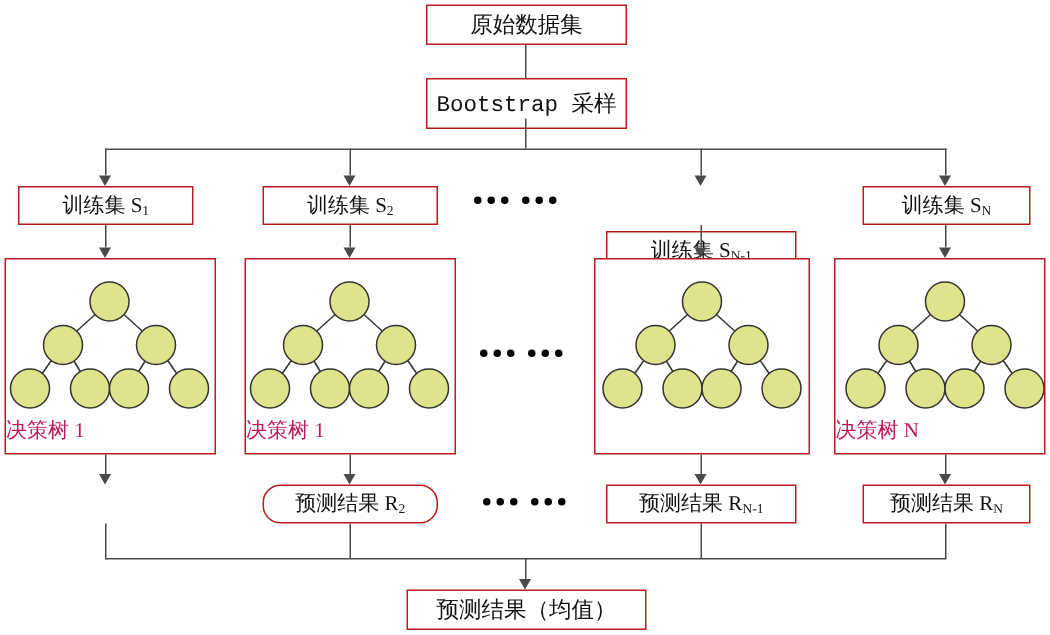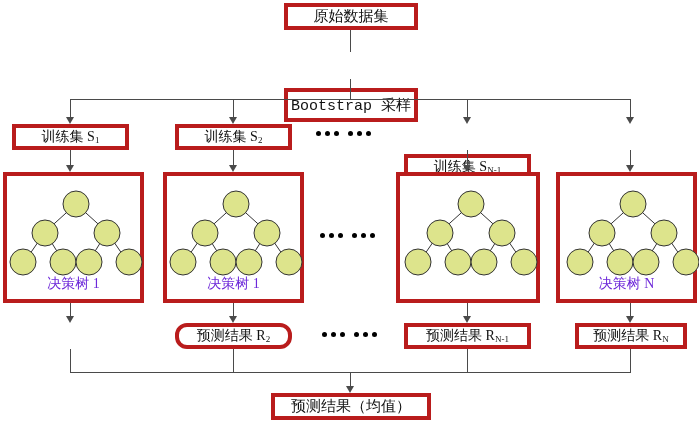--- a/index.html
+++ b/index.html
@@ -1,34 +1,34 @@
 <!DOCTYPE html>
 <html><head>
 <meta charset="utf-8">
 <style>
   html,body{margin:0;padding:0;background:#ffffff;}
   body{font-family:"Liberation Serif","DejaVu Serif",serif;}
   #canvas{position:relative;width:700px;height:423px;background:#fff;overflow:hidden;}
 
-  .box{position:absolute;box-sizing:border-box;border:4px solid #b91c1c;background:#fff;
+  .box{position:absolute;box-sizing:border-box;border:1px solid #b91c1c;background:#fff;
        display:flex;align-items:center;justify-content:center;color:#111;white-space:nowrap;}
   .box .lbl{display:inline-block;}
   .sub{font-size:9px;vertical-align:-2px;}
 
   
   #orig{left:284px;top:3px;width:134px;height:27px;font-size:15px;}
   #boot{left:284px;top:52px;width:134px;height:34px;font-size:15px;
-        font-family:"Liberation Mono","DejaVu Sans Mono",monospace;margin-top:36px;}
+        font-family:"Liberation Mono","DejaVu Sans Mono",monospace;}
   .tset{top:124px;height:26px;font-size:14px;}
   .tbox{top:172px;height:131px;}
   .pred{top:323px;height:26px;font-size:14px;}
   #final{left:271px;top:393px;width:160px;height:27px;font-size:15px;}
 
   
-  .tlabel{position:absolute;left:0;right:0;bottom:6px;text-align:center;font-size:14px;color:#6d28d9;}
+  .tlabel{position:absolute;left:0;right:0;bottom:6px;text-align:left;font-size:14px;color:#be185d;}
 
   
   .ln{position:absolute;background:#4a4a4a;}
   .h{height:1px;}
   .v{width:1px;}
 
   .arrow{position:absolute;width:0;height:0;border-left:4px solid transparent;
          border-right:4px solid transparent;border-top:7px solid #4a4a4a;}
 
   
@@ -185,20 +185,25 @@
     <span class="lbl">
       <span>预测结果 R</span><span class="sub">N-1</span>
     </span>
   </div>
 
   <div class="ln v" style="left:467px;top:349px;height:23px;"></div>
 
   <div class="ln v" style="left:630px;top:99px;height:18px;"></div>
   <div class="arrow" style="left:626px;top:117px;"></div>
 
+  <div class="box tset" style="left:575px;width:112px;">
+    <span class="lbl">
+      <span>训练集 S</span><span class="sub">N</span>
+    </span>
+  </div>
 
   <div class="ln v" style="left:630px;top:150px;height:15px;"></div>
   <div class="arrow" style="left:626px;top:165px;"></div>
 
   <div class="box tbox" style="left:556px;width:141px;padding-left:27px;">
     <svg class="treesvg" width="139" height="129" viewBox="0 0 139 129">
       <g stroke="#333" stroke-width="1" fill="none">
         <line x1="73" y1="28" x2="42" y2="56"></line>
         <line x1="73" y1="28" x2="104" y2="56"></line>
         <line x1="42" y1="56" x2="22" y2="85"></line>

